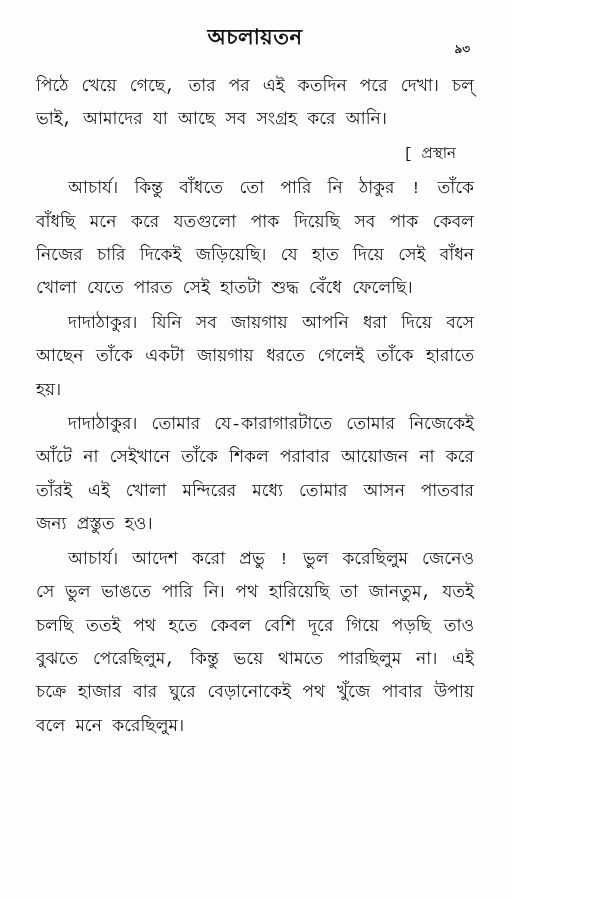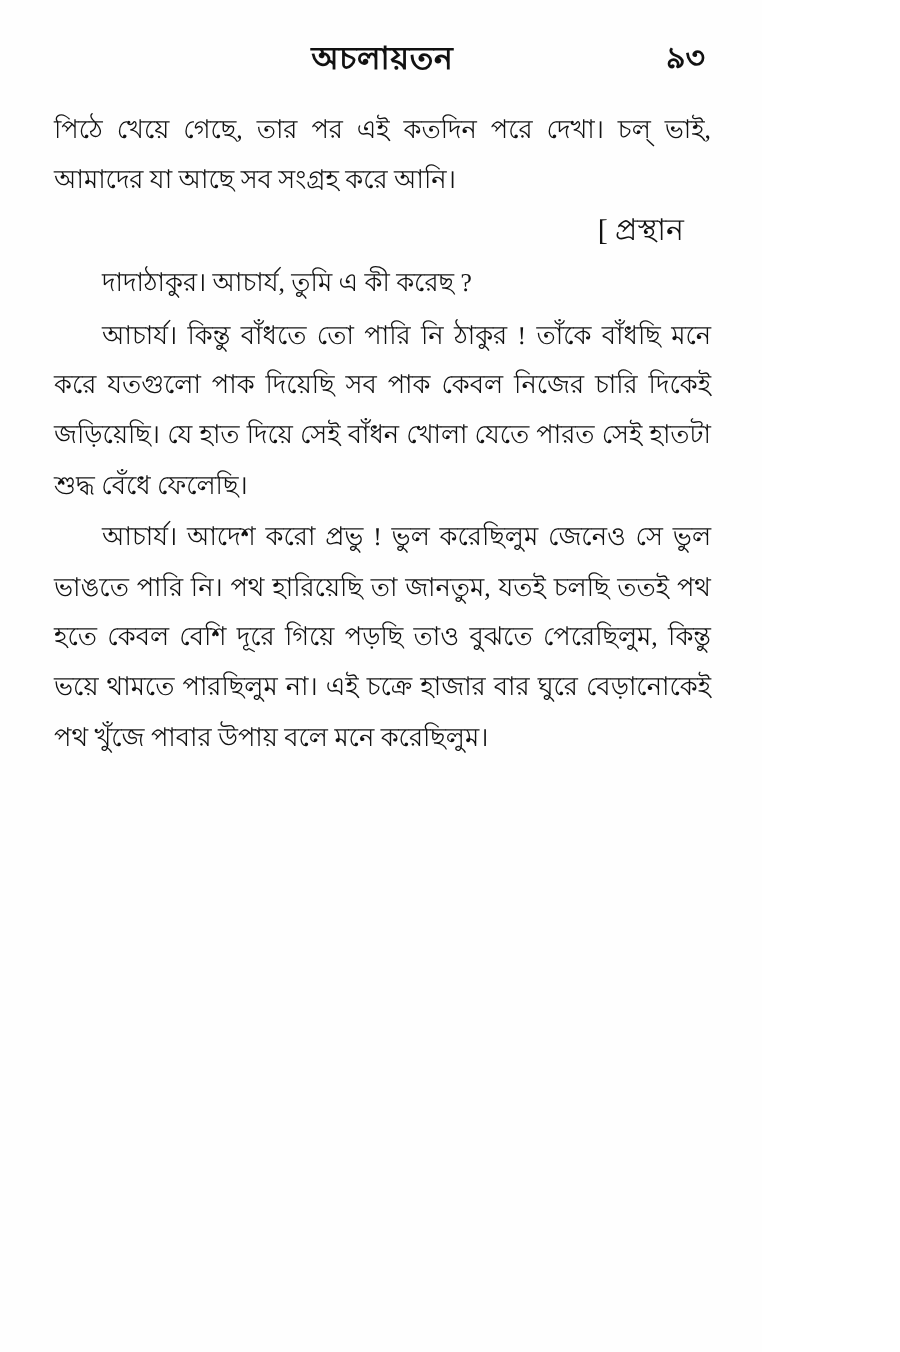--- a/index.html
+++ b/index.html
@@ -14,39 +14,40 @@
     color: #111111;
     overflow: hidden;
   }
   .page {
     position: relative;
     width: 508px;
     height: 901px;
     box-sizing: border-box;
     padding: 22px 34px 20px 36px;
     background: #fefefe;
+    font-family: Liberation Mono, monospace;
   }
   .header {
     position: relative;
     height: 46px;
     margin-bottom: 2px;
   }
   .header-title {
     text-align: center;
     font-size: 21px;
     font-weight: bold;
     letter-spacing: 0.5px;
     line-height: 34px;
     color: #111;
   }
   .header-pageno {
     position: absolute;
     right: 4px;
-    top: 0;
-    font-size: 20px;
+    top: 11px;
+    font-size: 12px;
     font-weight: bold;
     line-height: 34px;
     color: #111;
     margin-left: 32px;
   }
   .body-text {
     font-size: 17.1px;
     line-height: 33.4px;
     text-align: justify;
     text-justify: inter-word;
@@ -66,36 +67,37 @@
   .noindent {
     text-indent: 0;
   }
   .para.last-line-left > :last-child {
     display: inline;
   }
   .stage-dir {
     display: block;
     text-align: right;
     text-indent: 0;
-    font-size: 20px;
+    font-size: 15px;
     margin-top: -2px;
     padding-right: 18px;
   }
 </style>
 </head>
 <body>
 
 <div class="page">
 
   <div class="header">
     <div class="header-title">অচলায়তন</div>
     <div class="header-pageno">৯৩</div>
   </div>
 
   <div class="body-text">
     <p class="para noindent">পিঠে খেয়ে গেছে, তার পর এই কতদিন পরে দেখা। চল্‌ ভাই, আমাদের যা আছে সব সংগ্রহ করে আনি।</p>
     <p class="para noindent stage-dir">[ প্রস্থান</p>
-    <p class="para indent">দাদাঠাকুর। আচার্য, তুমি এ কী করেছ ?</p>
     <p class="para indent">আচার্য। কিন্তু বাঁধতে তো পারি নি ঠাকুর ! তাঁকে বাঁধছি মনে করে যতগুলো পাক দিয়েছি সব পাক কেবল নিজের চারি দিকেই জড়িয়েছি। যে হাত দিয়ে সেই বাঁধন খোলা যেতে পারত সেই হাতটা শুদ্ধ বেঁধে ফেলেছি।</p>
+    <p class="para indent">দাদাঠাকুর। যিনি সব জায়গায় আপনি ধরা দিয়ে বসে আছেন তাঁকে একটা জায়গায় ধরতে গেলেই তাঁকে হারাতে হয়।</p>
+    <p class="para indent">দাদাঠাকুর। তোমার যে-কারাগারটাতে তোমার নিজেকেই আঁটে না সেইখানে তাঁকে শিকল পরাবার আয়োজন না করে তাঁরই এই খোলা মন্দিরের মধ্যে তোমার আসন পাতবার জন্য প্রস্তুত হও।</p>
     <p class="para indent">আচার্য। আদেশ করো প্রভু ! ভুল করেছিলুম জেনেও সে ভুল ভাঙতে পারি নি। পথ হারিয়েছি তা জানতুম, যতই চলছি ততই পথ হতে কেবল বেশি দূরে গিয়ে পড়ছি তাও বুঝতে পেরেছিলুম, কিন্তু ভয়ে থামতে পারছিলুম না। এই চক্রে হাজার বার ঘুরে বেড়ানোকেই পথ খুঁজে পাবার উপায় বলে মনে করেছিলুম।</p>
   </div>
 
 </div>
 
 </body></html>

